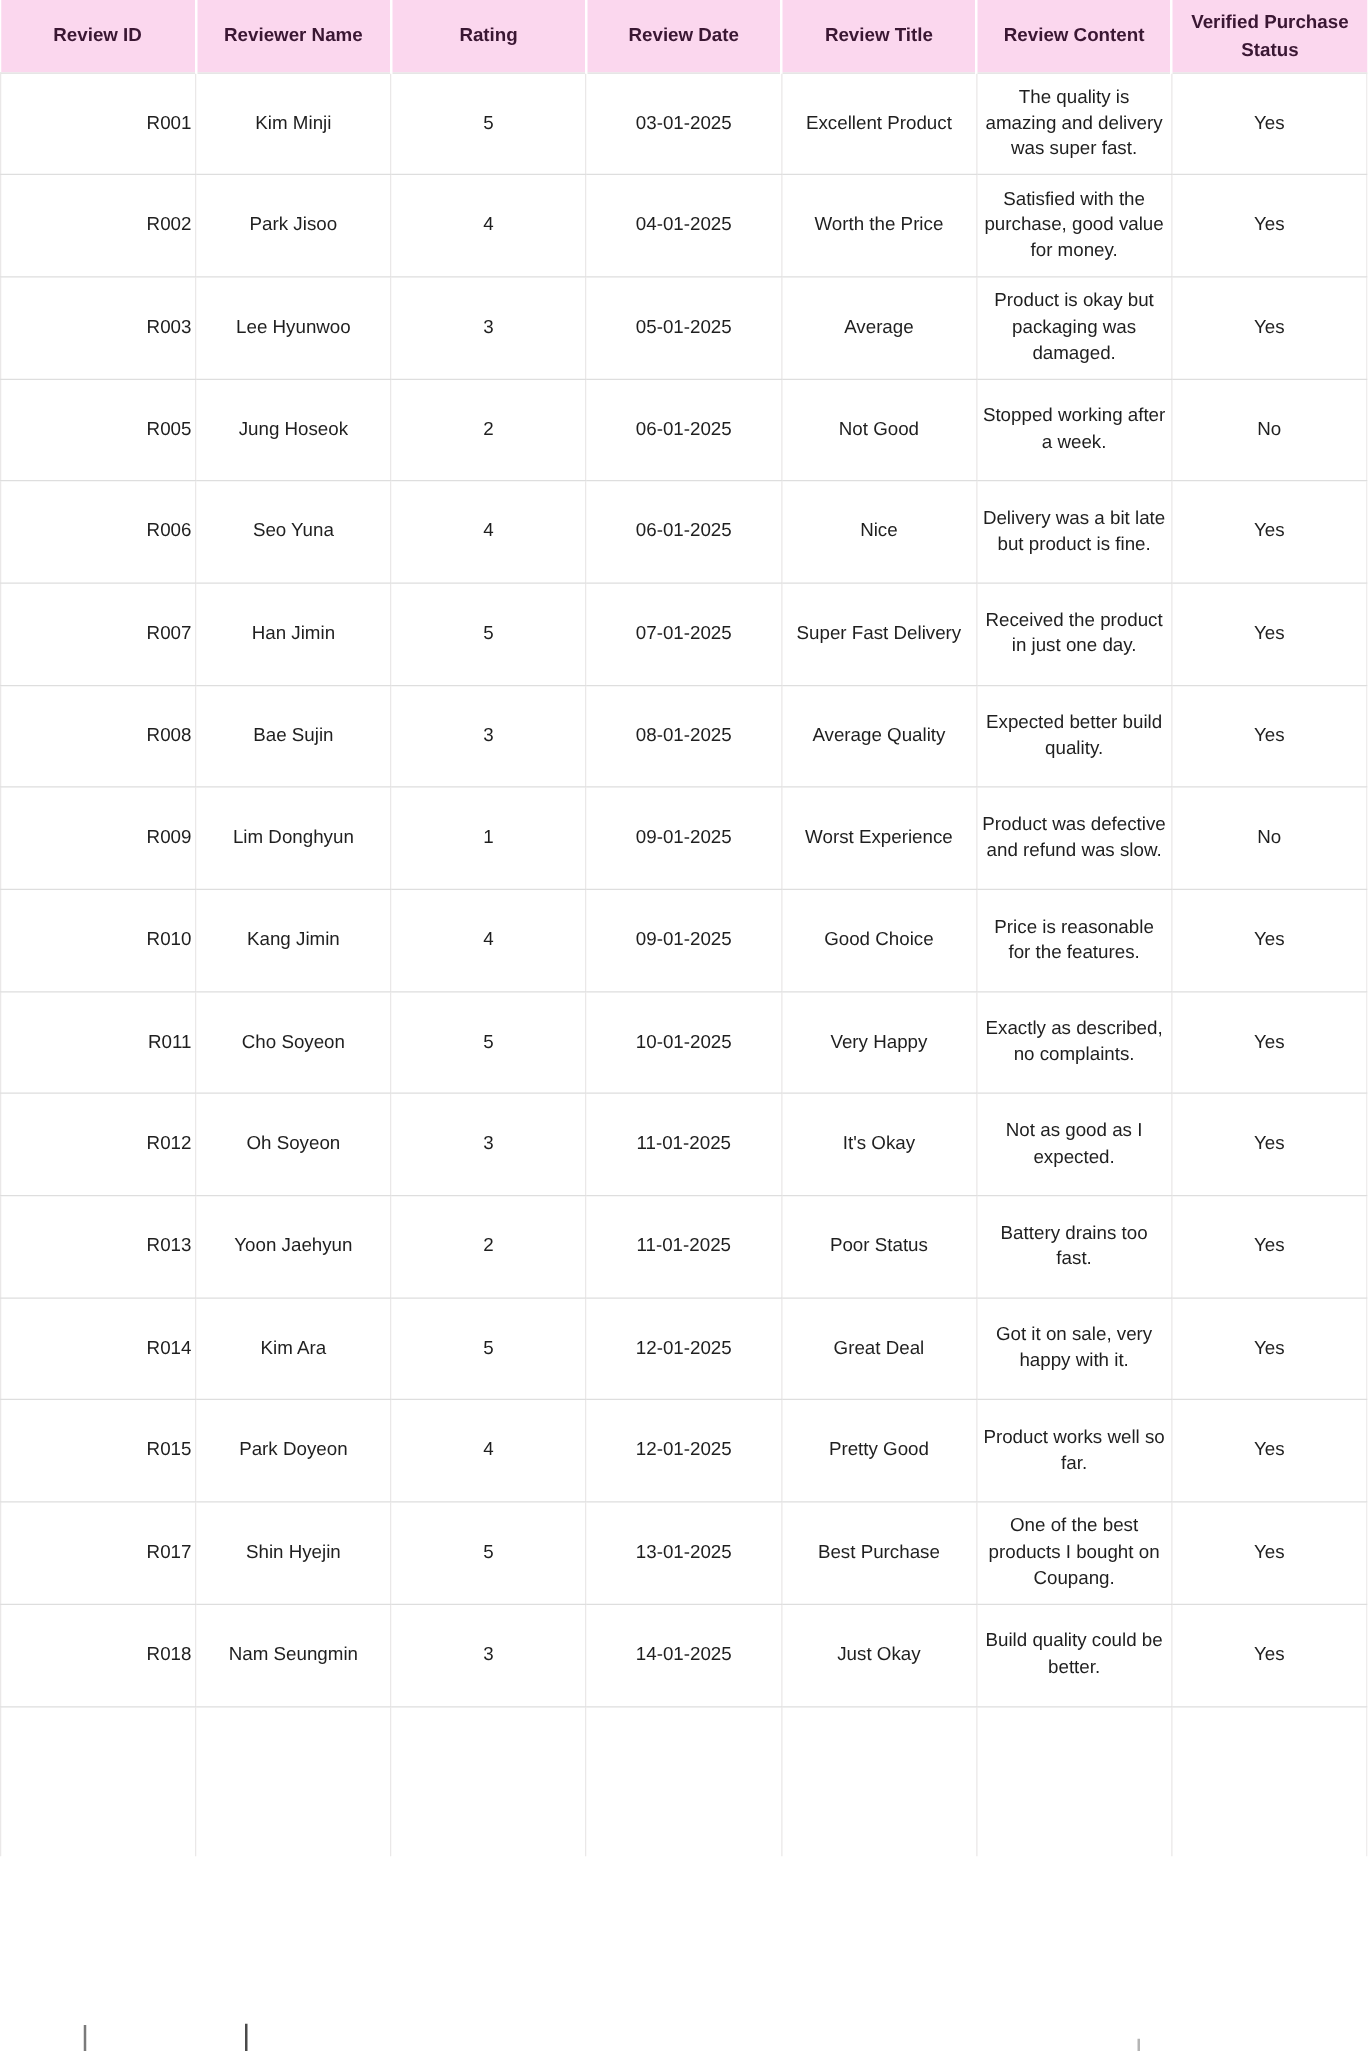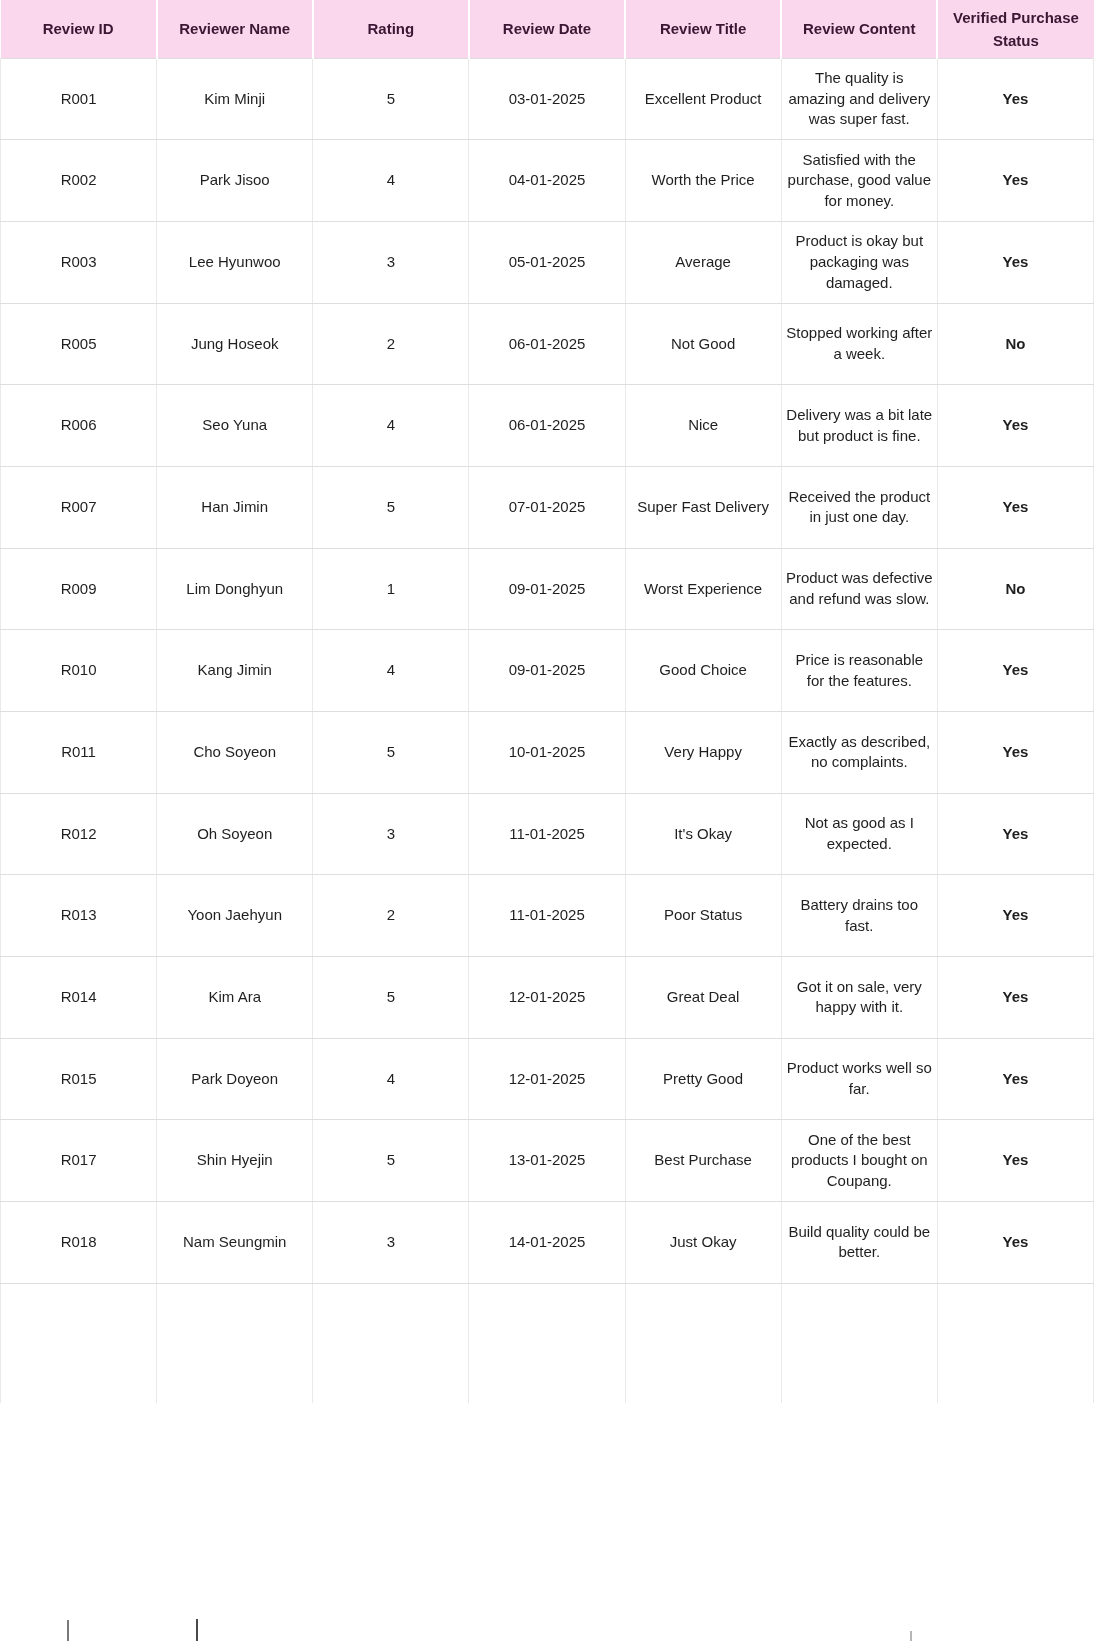--- a/index.html
+++ b/index.html
@@ -35,22 +35,22 @@
     font-size: 15px;
     text-align: center;
     vertical-align: middle;
     padding: 2px 3px;
     line-height: 1.38;
     border-top: 1px solid var(--row-border, #dedede);
     border-bottom: 1px solid var(--row-border, #dedede);
     border-left: 1px solid var(--col-border, #eae8e8);
     border-right: 1px solid var(--col-border, #eae8e8);
   }
-  tbody td:first-child { border-left: 1px solid var(--col-border, #eae8e8); }
-  tbody td:last-child  { border-right: 1px solid var(--col-border, #eae8e8); font-weight: bold; }
+  tbody td:first-child { border-left: 1px solid var(--col-border, #eae8e8); text-align: right; }
+  tbody td:last-child  { border-right: 1px solid var(--col-border, #eae8e8); }
   tbody tr.partial-row td { height: 120px; border-bottom: none; }
   .clip-stroke {
     position: absolute;
     width: 2px;
   }
 </style>
 </head>
 <body>
 
 <div id="page">
@@ -124,20 +124,29 @@
         <tr>
           <td>R007</td>
           <td>Han Jimin</td>
           <td>5</td>
           <td>07-01-2025</td>
           <td>Super Fast Delivery</td>
           <td>Received the product in just one day.</td>
           <td>Yes</td>
         </tr>
         <tr>
+          <td>R008</td>
+          <td>Bae Sujin</td>
+          <td>3</td>
+          <td>08-01-2025</td>
+          <td>Average Quality</td>
+          <td>Expected better build quality.</td>
+          <td>Yes</td>
+        </tr>
+        <tr>
           <td>R009</td>
           <td>Lim Donghyun</td>
           <td>1</td>
           <td>09-01-2025</td>
           <td>Worst Experience</td>
           <td>Product was defective and refund was slow.</td>
           <td>No</td>
         </tr>
         <tr>
           <td>R010</td>

